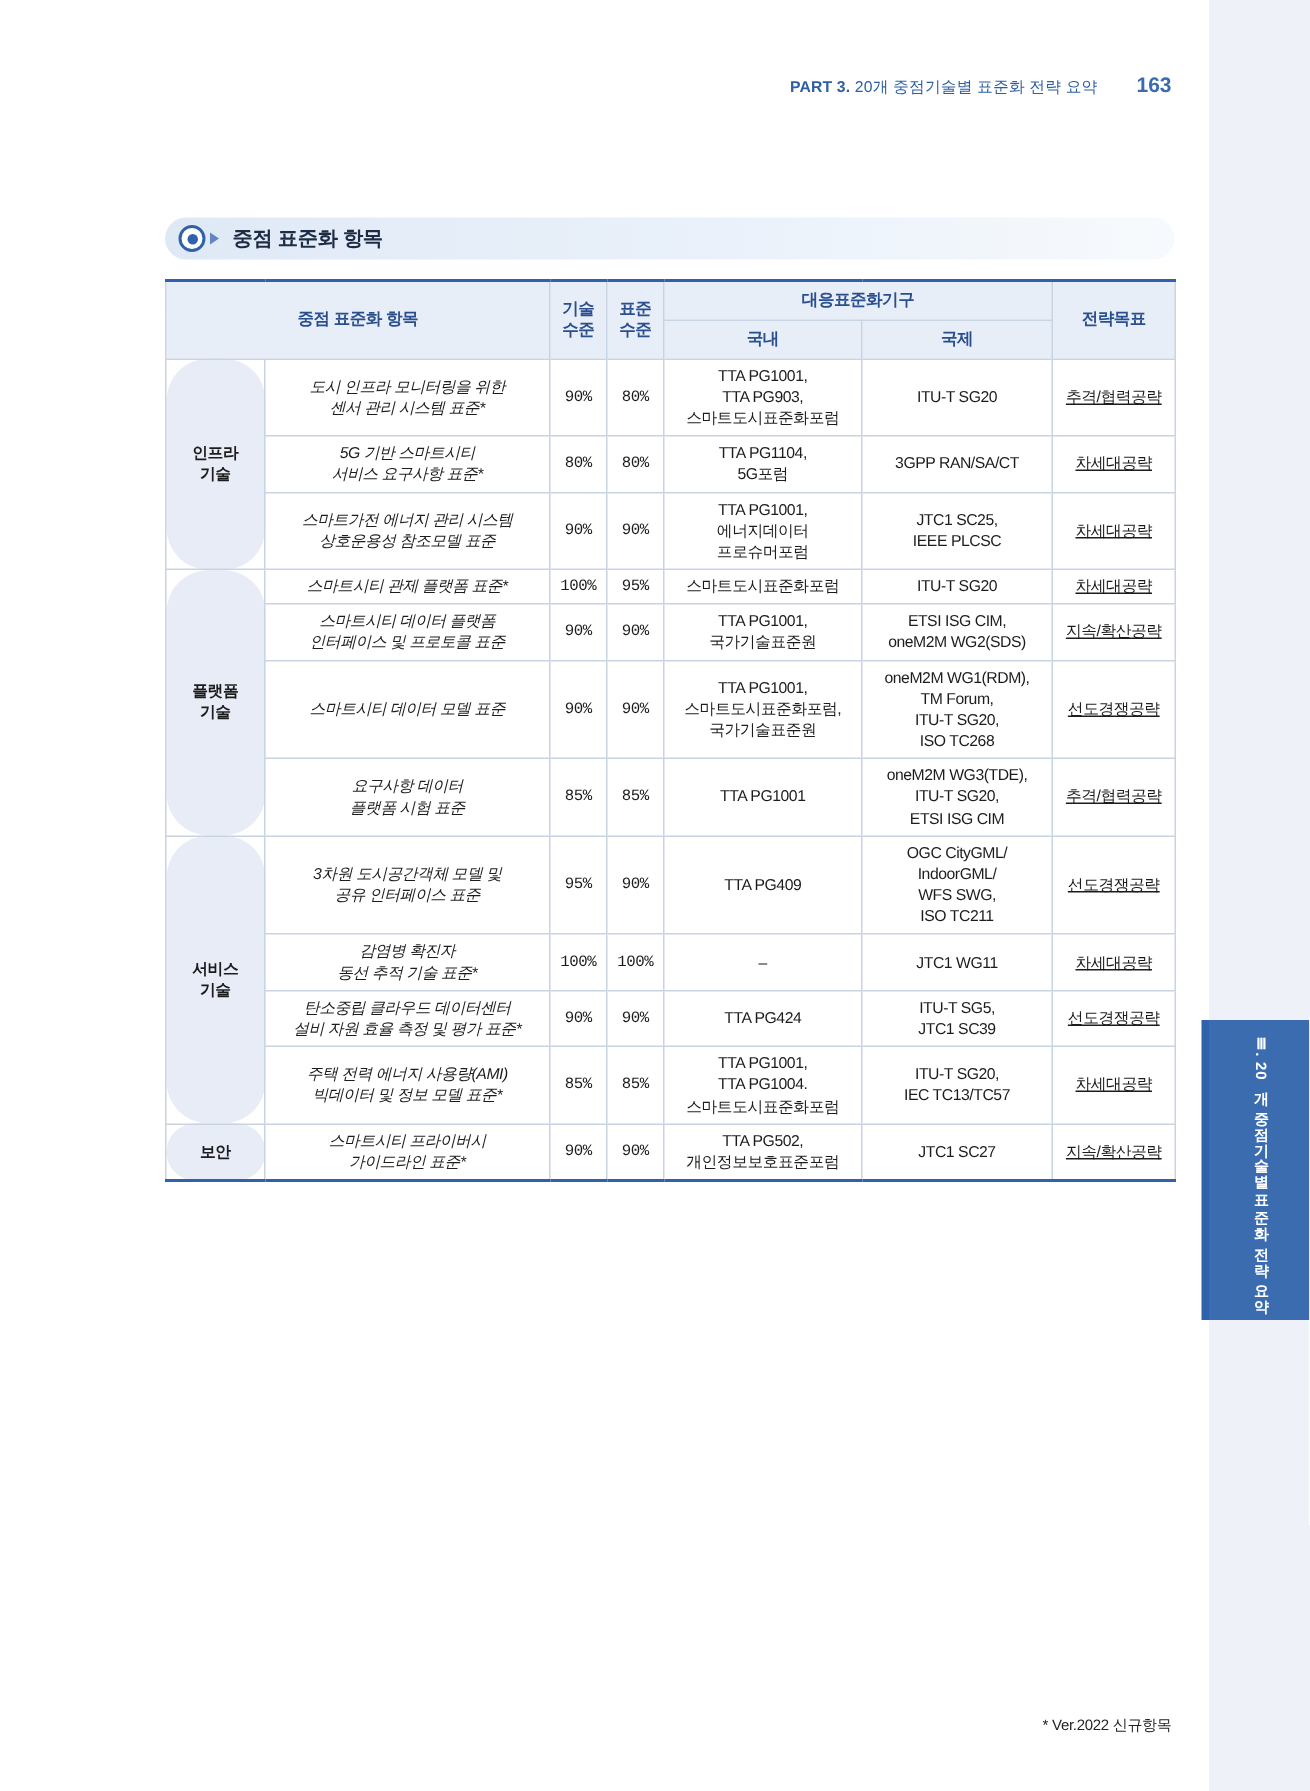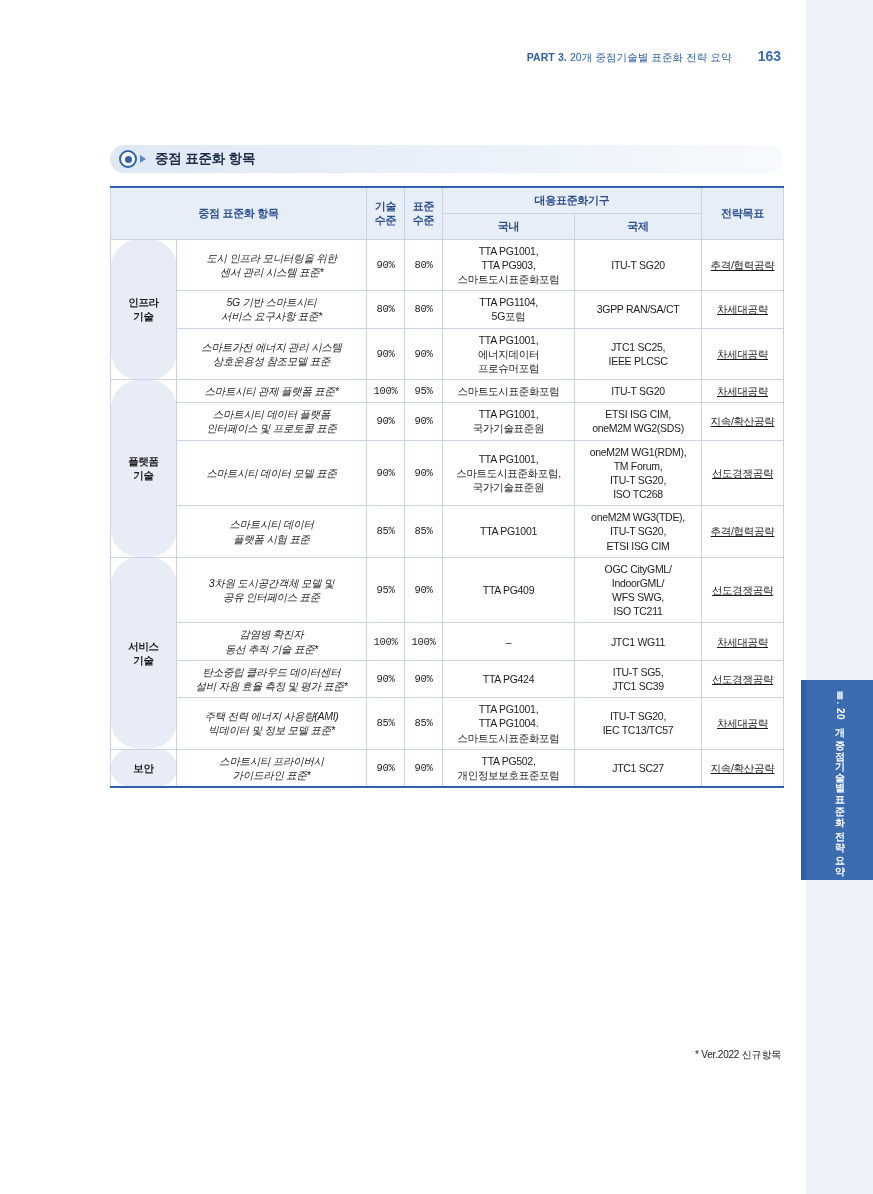--- a/index.html
+++ b/index.html
@@ -125,21 +125,21 @@
   }
   td.num { font-size: 10.5px; font-family: Liberation Mono, monospace; }
   td.org { font-size: 10px; line-height: 1.4; }
   td.goal { font-size: 10.5px; text-decoration: underline; }
 
   tbody tr.last td { border-bottom: 2px solid #2f62ab; }
 
   
   .footnote {
     position: absolute;
-    right: 92px; top: 1048px;
+    right: 92px; top: 1143px;
     font-size: 10px;
     color: #222;
     letter-spacing: -0.2px;
   }
 
   
   .side-tab {
     position: absolute;
     right: 0; top: 0;
     width: 67px; height: 1194px;
@@ -329,21 +329,21 @@
           <td class="org">
             <div>oneM2M WG1(RDM),</div>
             <div>TM Forum,</div>
             <div>ITU-T SG20,</div>
             <div>ISO TC268</div>
           </td>
           <td class="goal">선도경쟁공략</td>
         </tr>
         <tr>
           <td class="item">
-            <div>스마트시티 데이터</div>
+            <div>요구사항 데이터</div>
             <div>플랫폼 시험 표준</div>
           </td>
           <td class="num">85%</td>
           <td class="num">85%</td>
           <td class="org">
             <div>TTA PG1001</div>
           </td>
           <td class="org">
             <div>oneM2M WG3(TDE),</div>
             <div>ITU-T SG20,</div>

